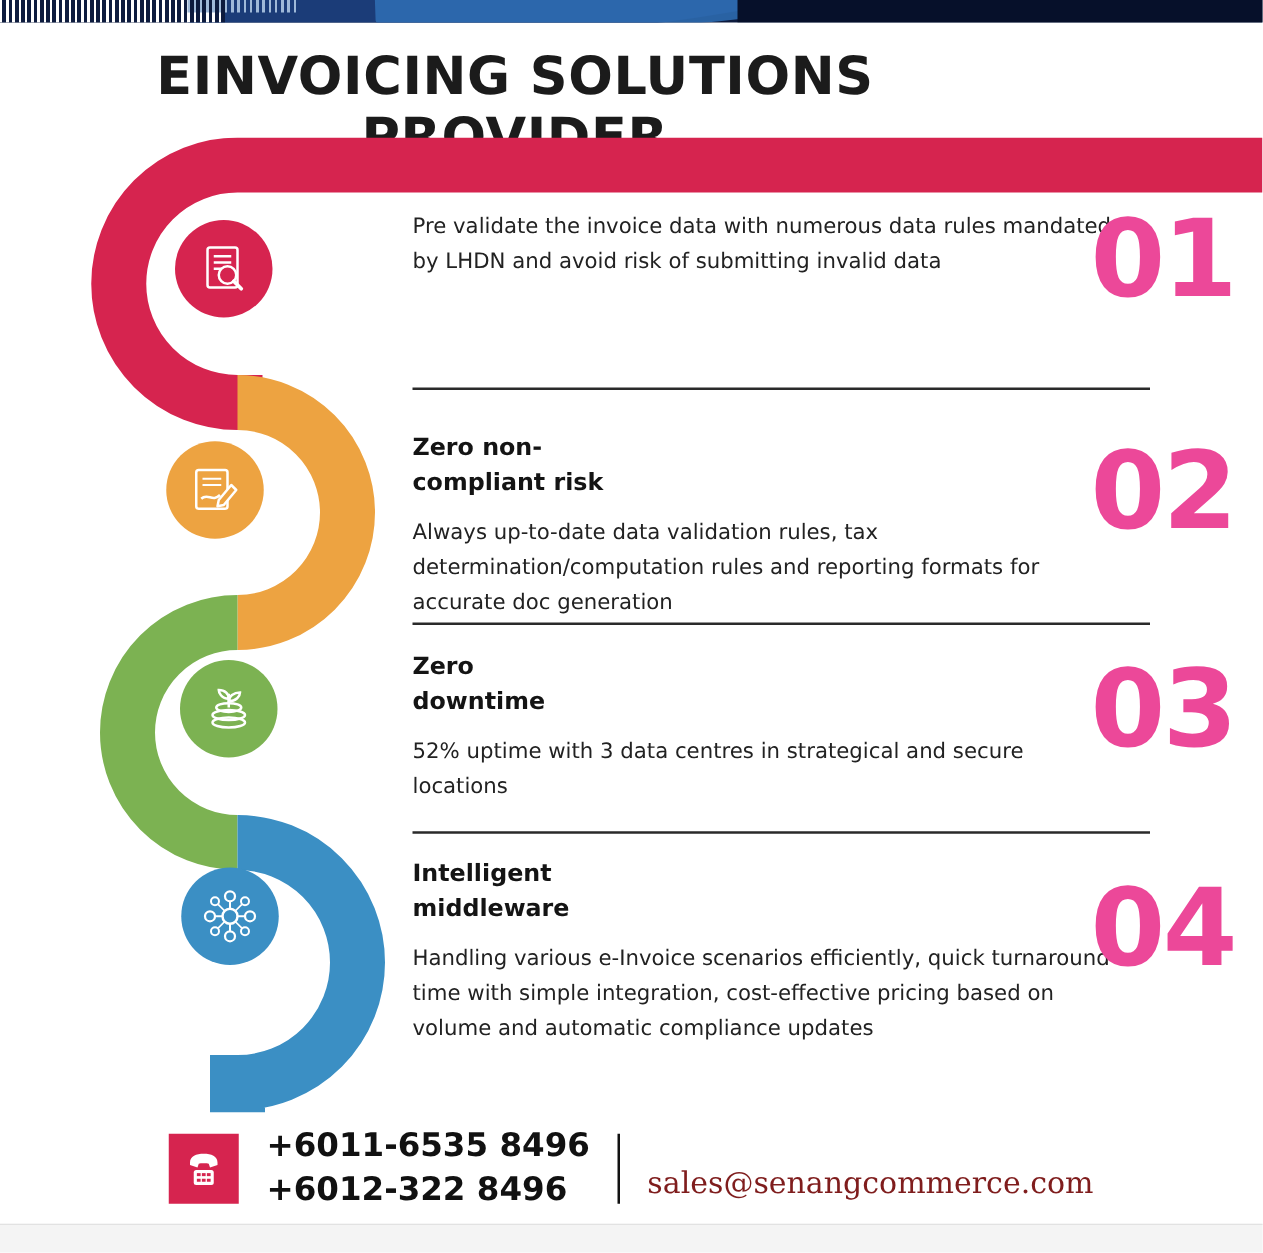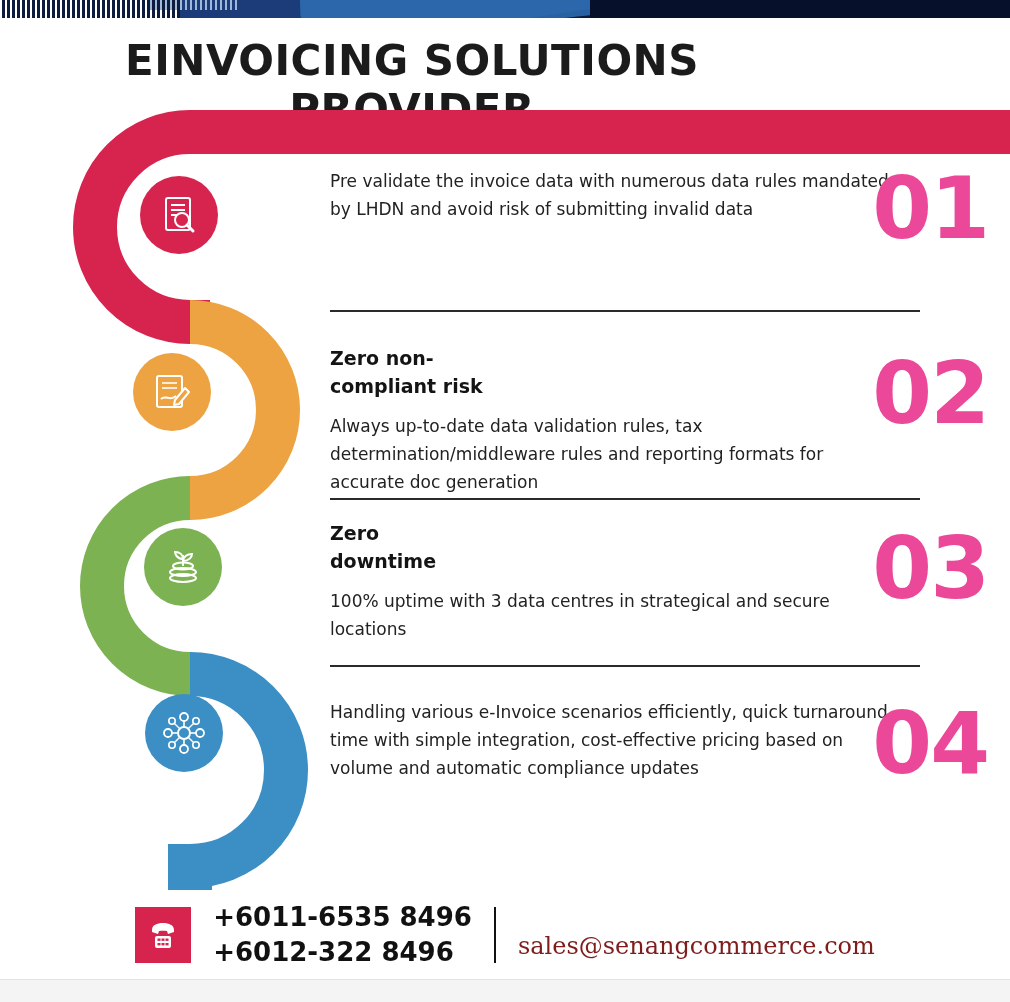--- a/index.html
+++ b/index.html
@@ -244,41 +244,41 @@
     <line x1="13" y1="19" x2="28" y2="19" stroke="#fff" stroke-width="1.6"></line>
     <path d="M12 30 C17 25, 21 33, 27 27" fill="none" stroke="#fff" stroke-width="2"></path>
     <path d="M26 31 L36 19 L40 23 L30 35 L25 36 Z" fill="#eda341" stroke="#fff" stroke-width="2" stroke-linejoin="round"></path>
   </svg>
 </div>
 <div class="row" style="top:345px;">
   <div class="row-head">
     <span>Zero non-</span><br>
     <span>compliant risk</span>
   </div>
-  <div class="row-body">Always up-to-date data validation rules, tax determination/middleware rules and reporting formats for accurate doc generation</div>
+  <div class="row-body">Always up-to-date data validation rules, tax determination/computation rules and reporting formats for accurate doc generation</div>
 </div>
 <div class="numeral" style="top:350px;">02</div>
 <div class="rule" style="top:498px;"></div>
 
 <div class="icon-circle" style="left:144px; top:528px; background:#7cb252;">
   <svg width="44" height="44" viewBox="0 0 44 44">
     <ellipse cx="22" cy="33" rx="13" ry="4" fill="none" stroke="#fff" stroke-width="2"></ellipse>
     <ellipse cx="22" cy="27" rx="13" ry="4" fill="none" stroke="#fff" stroke-width="2"></ellipse>
     <ellipse cx="22" cy="21" rx="10" ry="3.5" fill="none" stroke="#fff" stroke-width="2"></ellipse>
     <path d="M22 21 L22 10" stroke="#fff" stroke-width="2"></path>
     <path d="M22 14 C16 14, 14 9, 14 7 C19 7, 22 10, 22 14 Z" fill="none" stroke="#fff" stroke-width="2"></path>
     <path d="M22 16 C28 16, 31 12, 31 9 C26 9, 22 12, 22 16 Z" fill="none" stroke="#fff" stroke-width="2"></path>
   </svg>
 </div>
 <div class="row" style="top:520px;">
   <div class="row-head">
     <span>Zero</span><br>
     <span>downtime</span>
   </div>
-  <div class="row-body">100% uptime with 3 data centres in strategical and secure locations</div>
+  <div class="row-body">52% uptime with 3 data centres in strategical and secure locations</div>
 </div>
 <div class="numeral" style="top:525px;">03</div>
 <div class="rule" style="top:665px;"></div>
 
 <div class="icon-circle" style="left:145px; top:694px; background:#3b8fc4;">
   <svg width="46" height="46" viewBox="0 0 46 46">
     <circle cx="23" cy="23" r="6" fill="none" stroke="#fff" stroke-width="2"></circle>
     <circle cx="23" cy="7" r="4" fill="none" stroke="#fff" stroke-width="1.8"></circle>
     <circle cx="23" cy="39" r="4" fill="none" stroke="#fff" stroke-width="1.8"></circle>
     <circle cx="7" cy="23" r="4" fill="none" stroke="#fff" stroke-width="1.8"></circle>
@@ -291,20 +291,24 @@
     <line x1="23" y1="29" x2="23" y2="35" stroke="#fff" stroke-width="1.6"></line>
     <line x1="11" y1="23" x2="17" y2="23" stroke="#fff" stroke-width="1.6"></line>
     <line x1="29" y1="23" x2="35" y2="23" stroke="#fff" stroke-width="1.6"></line>
     <line x1="13.5" y1="13.5" x2="18.8" y2="18.8" stroke="#fff" stroke-width="1.4"></line>
     <line x1="32.5" y1="13.5" x2="27.2" y2="18.8" stroke="#fff" stroke-width="1.4"></line>
     <line x1="13.5" y1="32.5" x2="18.8" y2="27.2" stroke="#fff" stroke-width="1.4"></line>
     <line x1="32.5" y1="32.5" x2="27.2" y2="27.2" stroke="#fff" stroke-width="1.4"></line>
   </svg>
 </div>
 <div class="row" style="top:686px;">
+  <div class="row-head">
+    <span>Intelligent</span><br>
+    <span>middleware</span>
+  </div>
   <div class="row-body">Handling various e-Invoice scenarios efficiently, quick turnaround time with simple integration, cost-effective pricing based on volume and automatic compliance updates</div>
 </div>
 <div class="numeral" style="top:700px;">04</div>
 
 <div class="footer">
   <div class="phone-badge">
     <svg width="34" height="34" viewBox="0 0 34 34">
       <path d="M6 12 C6 7, 11 5, 17 5 C23 5, 28 7, 28 12 L28 14 L22 16 L21 13 C19.5 12.5 14.5 12.5 13 13 L12 16 L6 14 Z" fill="#fff"></path>
       <rect x="9" y="18" width="16" height="12" rx="2" fill="#fff"></rect>
       <rect x="11.5" y="20.5" width="3" height="2.4" fill="#d6244f"></rect>

